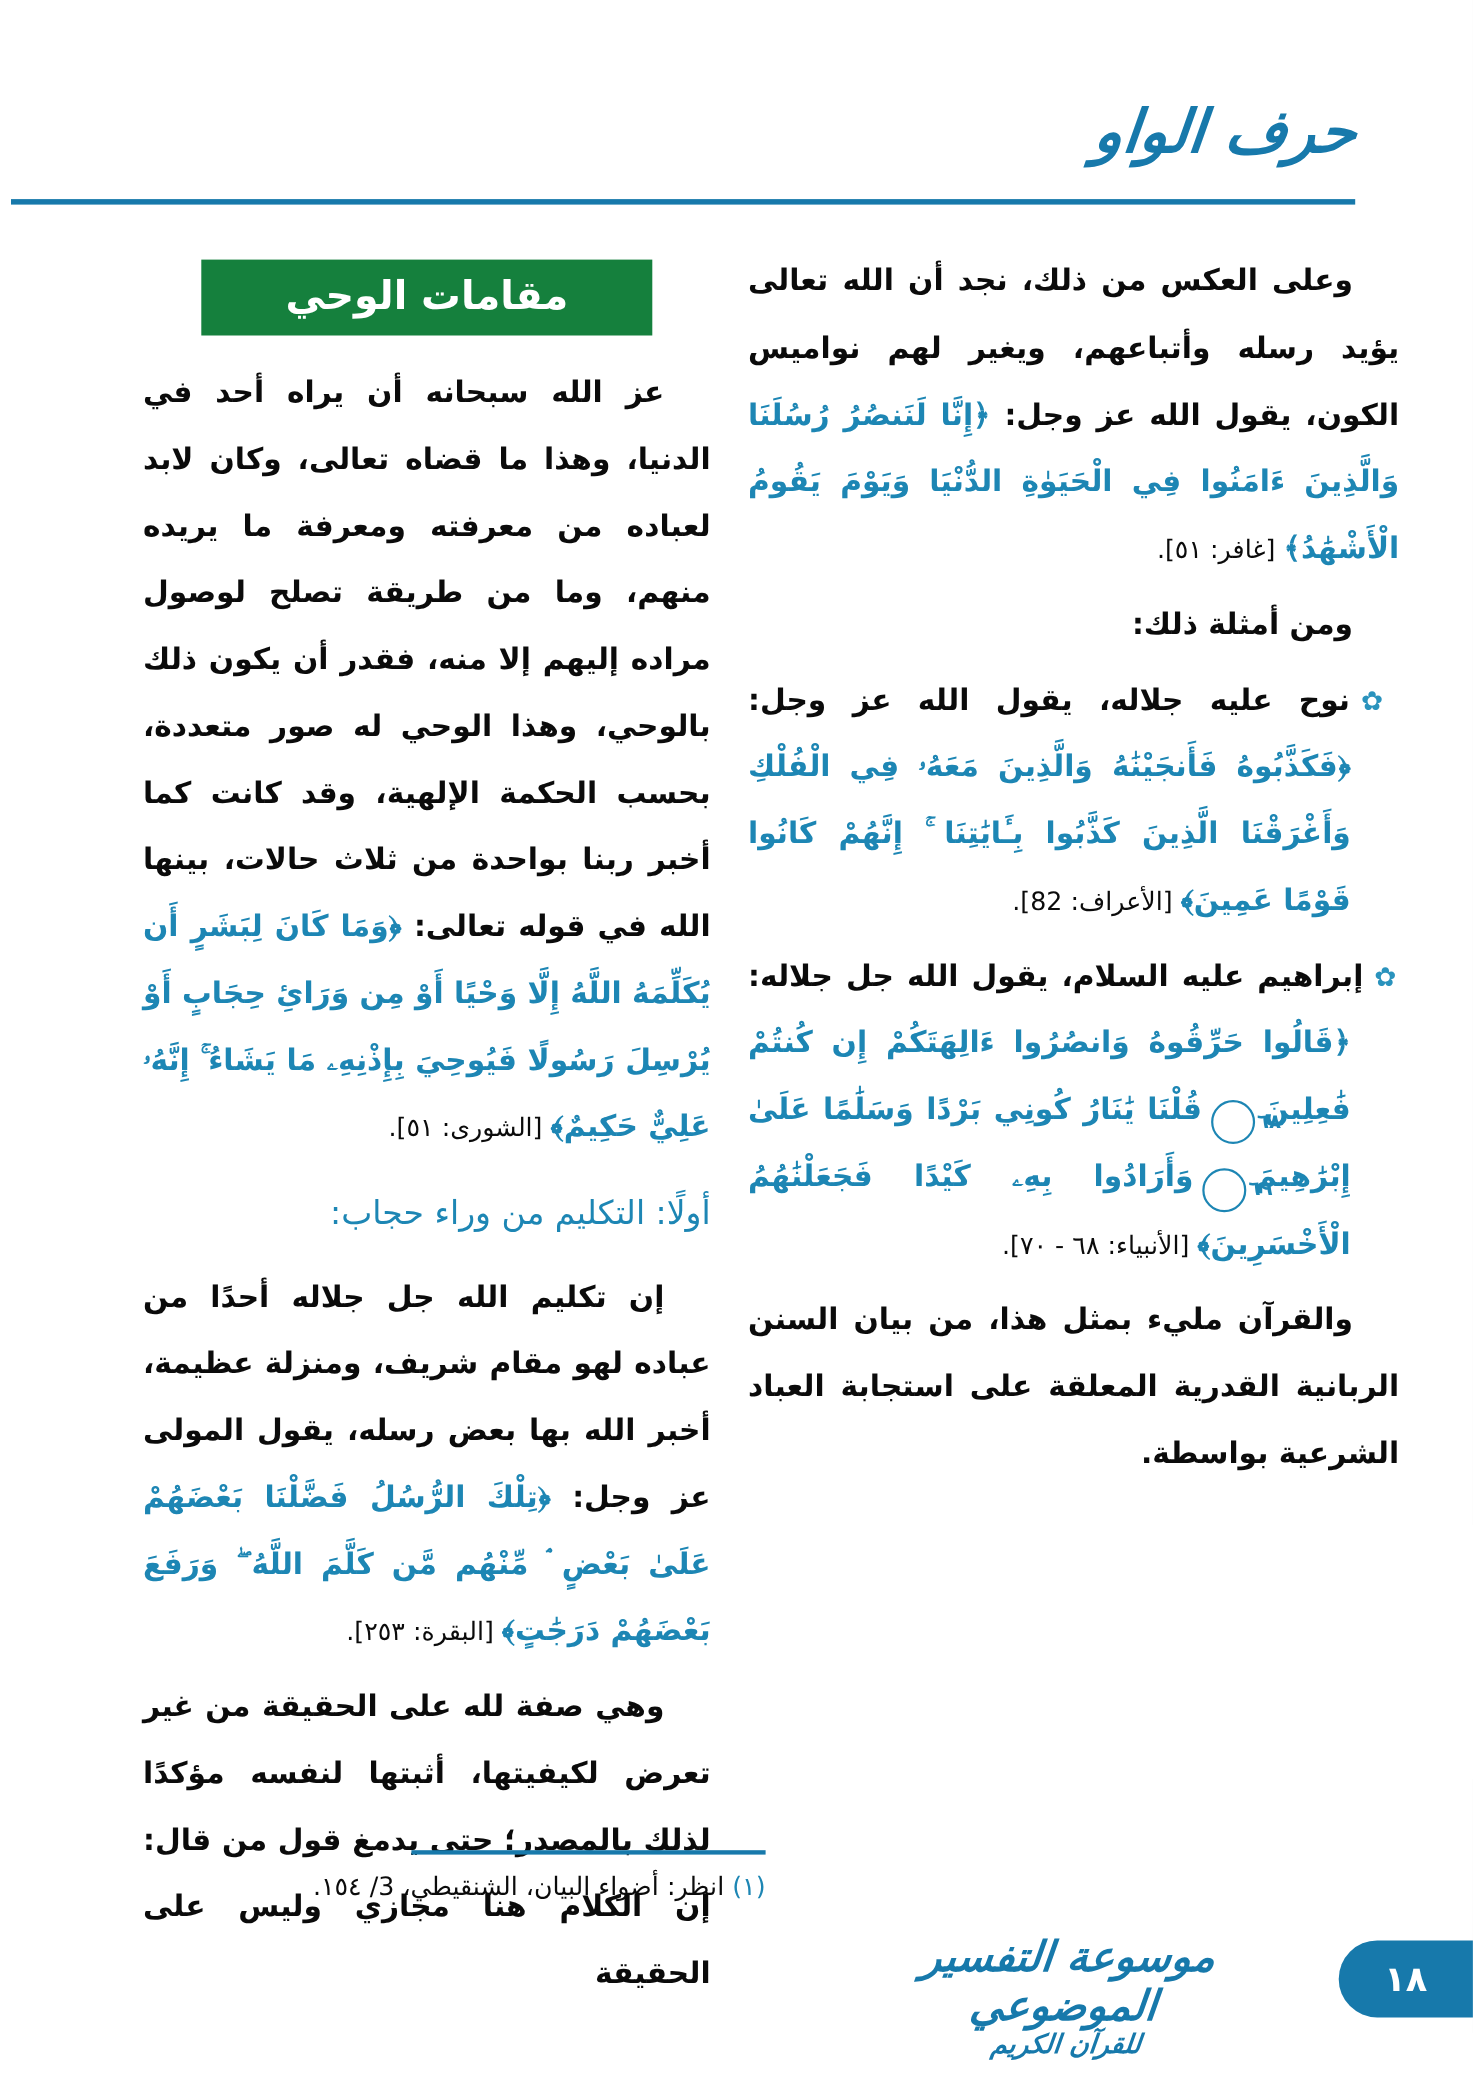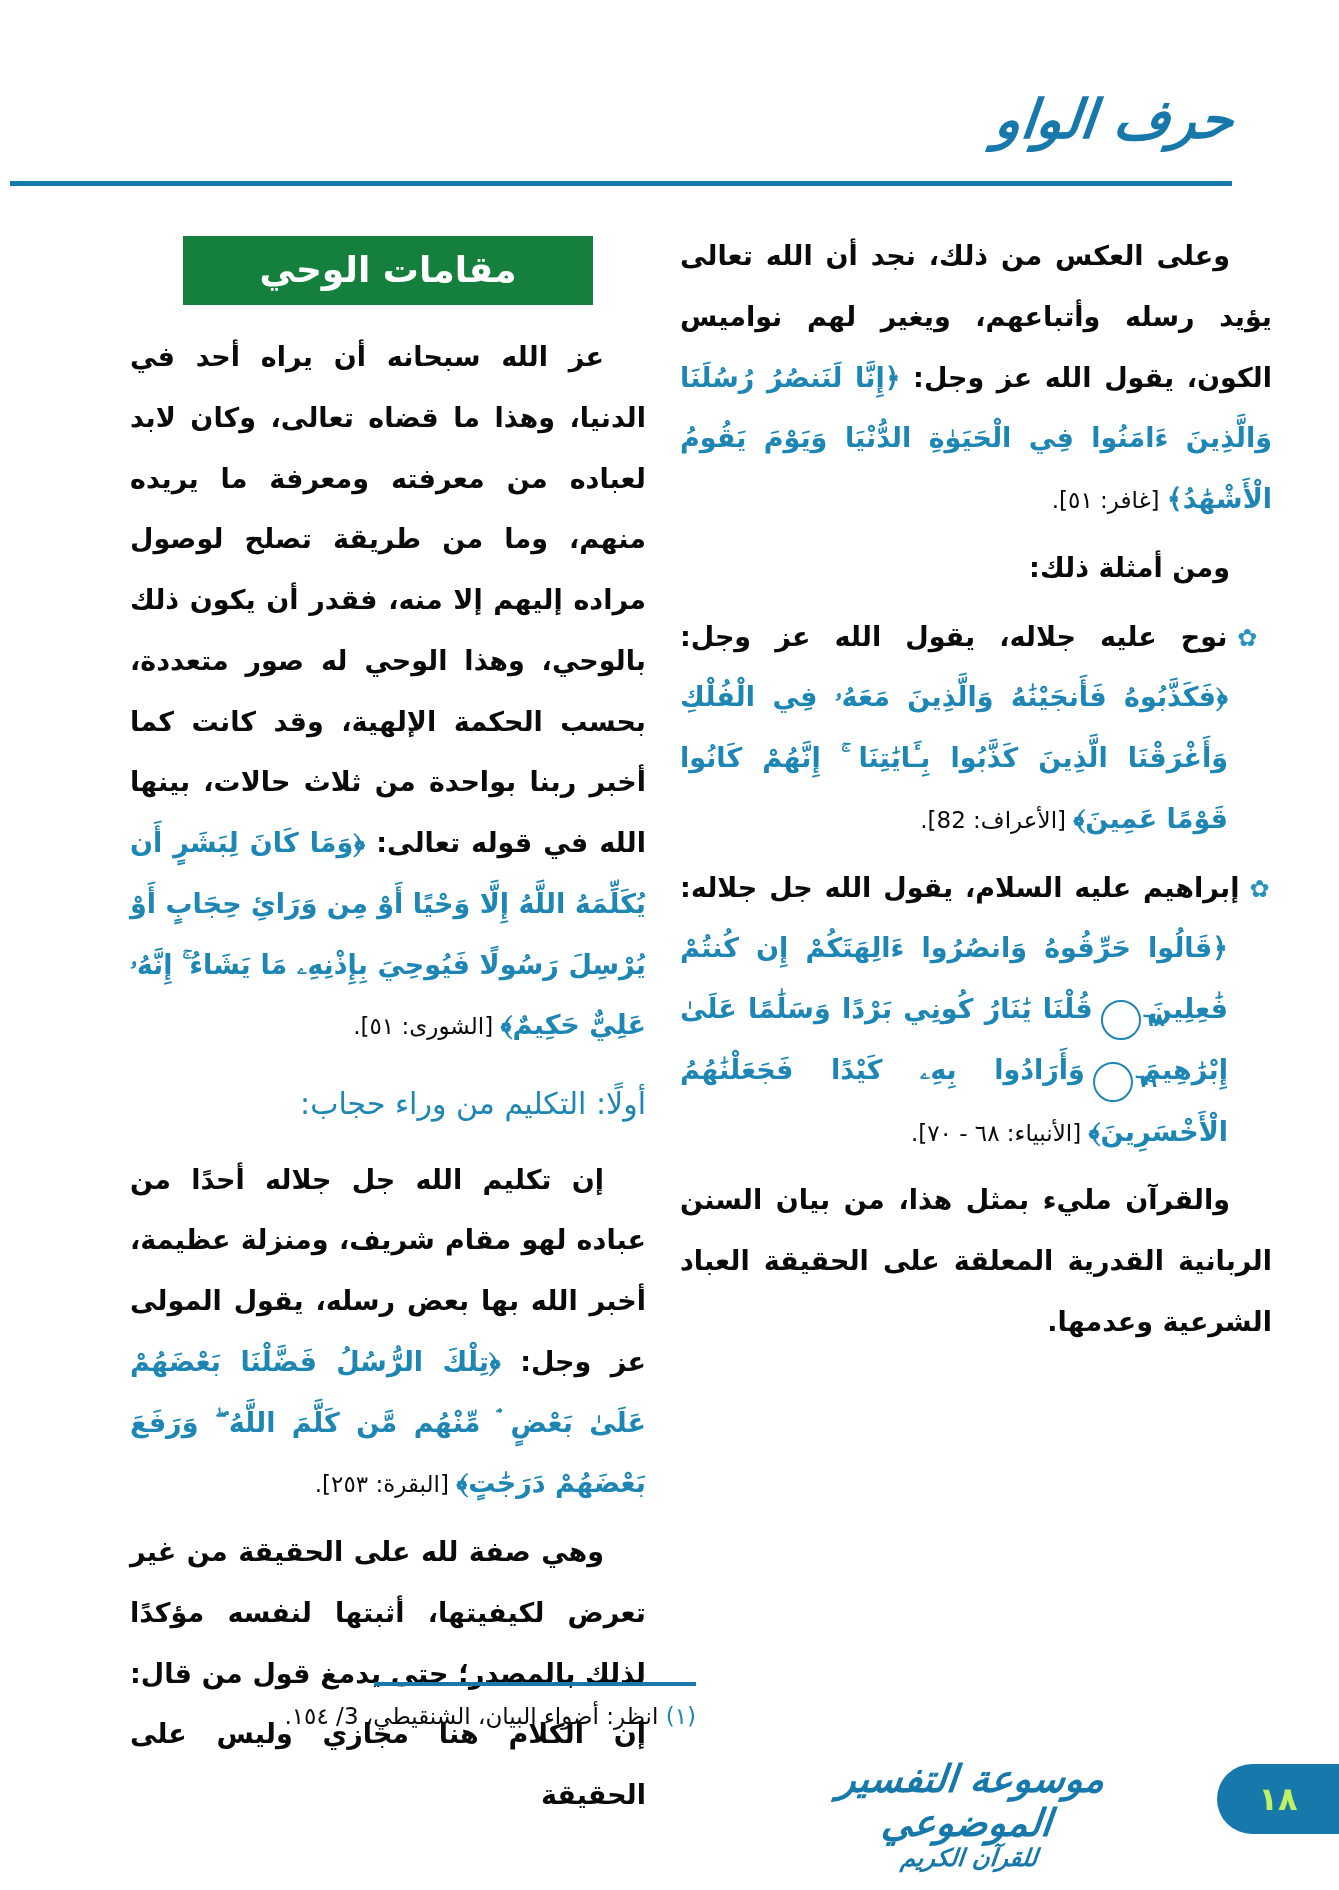--- a/index.html
+++ b/index.html
@@ -55,21 +55,21 @@
   .footer-logo{
     position:absolute;top:1758px;right:170px;width:400px;text-align:center;
     color:#1779ab;font-style:italic;line-height:1.15;
   }
   .footer-logo .l1{font-size:38px;font-weight:700;transform:skewX(-6deg);}
   .footer-logo .l2{font-size:24px;font-weight:700;transform:skewX(-6deg);}
   .page-badge{
     position:absolute;top:1764px;right:0;width:122px;height:70px;
     background:#1779ab;border-radius:35px 0 0 35px;
     display:flex;align-items:center;justify-content:center;
-    color:#bef264;font-size:32px;font-weight:700;text-align:right;
+    color:#ffffff;font-size:32px;font-weight:700;text-align:right;
   }
 </style>
 </head>
 <body>
 
 <div class="page">
 
   <div class="chapter-title">حرف الواو</div>
   <div class="header-rule"></div>
 
@@ -77,21 +77,21 @@
 
     <section class="col col-right body-text">
       <p class="indent"><span>وعلى العكس من ذلك، نجد أن الله تعالى يؤيد رسله وأتباعهم، ويغير لهم نواميس الكون، يقول الله عز وجل: </span><span class="quran">﴿إِنَّا لَنَنصُرُ رُسُلَنَا وَالَّذِينَ ءَامَنُوا فِي الْحَيَوٰةِ الدُّنْيَا وَيَوْمَ يَقُومُ الْأَشْهَٰدُ﴾</span><span class="verse-ref"> [غافر: ٥١].</span></p>
 
       <p class="indent">ومن أمثلة ذلك:</p>
 
       <p class="bullet"><span class="flower">✿</span><span>نوح عليه جلاله، يقول الله عز وجل: </span><span class="quran">﴿فَكَذَّبُوهُ فَأَنجَيْنَٰهُ وَالَّذِينَ مَعَهُۥ فِي الْفُلْكِ وَأَغْرَقْنَا الَّذِينَ كَذَّبُوا بِـَٔايَٰتِنَا ۚ إِنَّهُمْ كَانُوا قَوْمًا عَمِينَ﴾</span><span class="verse-ref"> [الأعراف: 82].</span></p>
 
       <p class="bullet"><span class="flower">✿</span><span>إبراهيم عليه السلام، يقول الله جل جلاله: </span><span class="quran">﴿قَالُوا حَرِّقُوهُ وَانصُرُوا ءَالِهَتَكُمْ إِن كُنتُمْ فَٰعِلِينَ</span><span class="ayah-badge">٦٨</span><span class="quran">قُلْنَا يَٰنَارُ كُونِي بَرْدًا وَسَلَٰمًا عَلَىٰ إِبْرَٰهِيمَ</span><span class="ayah-badge">٦٩</span><span class="quran">وَأَرَادُوا بِهِۦ كَيْدًا فَجَعَلْنَٰهُمُ الْأَخْسَرِينَ﴾</span><span class="verse-ref"> [الأنبياء: ٦٨ - ٧٠].</span></p>
 
-      <p class="indent">والقرآن مليء بمثل هذا، من بيان السنن الربانية القدرية المعلقة على الحقيقة العباد الشرعية وعدمها.</p>
+      <p class="indent">والقرآن مليء بمثل هذا، من بيان السنن الربانية القدرية المعلقة على استجابة العباد الشرعية بواسطة.</p>
     </section>
 
     <section class="col col-left body-text">
       <div class="title-box">مقامات الوحي</div>
 
       <p class="indent"><span>عز الله سبحانه أن يراه أحد في الدنيا، وهذا ما قضاه تعالى، وكان لابد لعباده من معرفته ومعرفة ما يريده منهم، وما من طريقة تصلح لوصول مراده إليهم إلا منه، فقدر أن يكون ذلك بالوحي، وهذا الوحي له صور متعددة، بحسب الحكمة الإلهية، وقد كانت كما أخبر ربنا بواحدة من ثلاث حالات، بينها الله في قوله تعالى: </span><span class="quran">﴿وَمَا كَانَ لِبَشَرٍ أَن يُكَلِّمَهُ اللَّهُ إِلَّا وَحْيًا أَوْ مِن وَرَائِ حِجَابٍ أَوْ يُرْسِلَ رَسُولًا فَيُوحِيَ بِإِذْنِهِۦ مَا يَشَاءُ ۚ إِنَّهُۥ عَلِيٌّ حَكِيمٌ﴾</span><span class="verse-ref"> [الشورى: ٥١].</span></p>
 
 
       <p class="subheading">أولًا: التكليم من وراء حجاب:</p>
 

